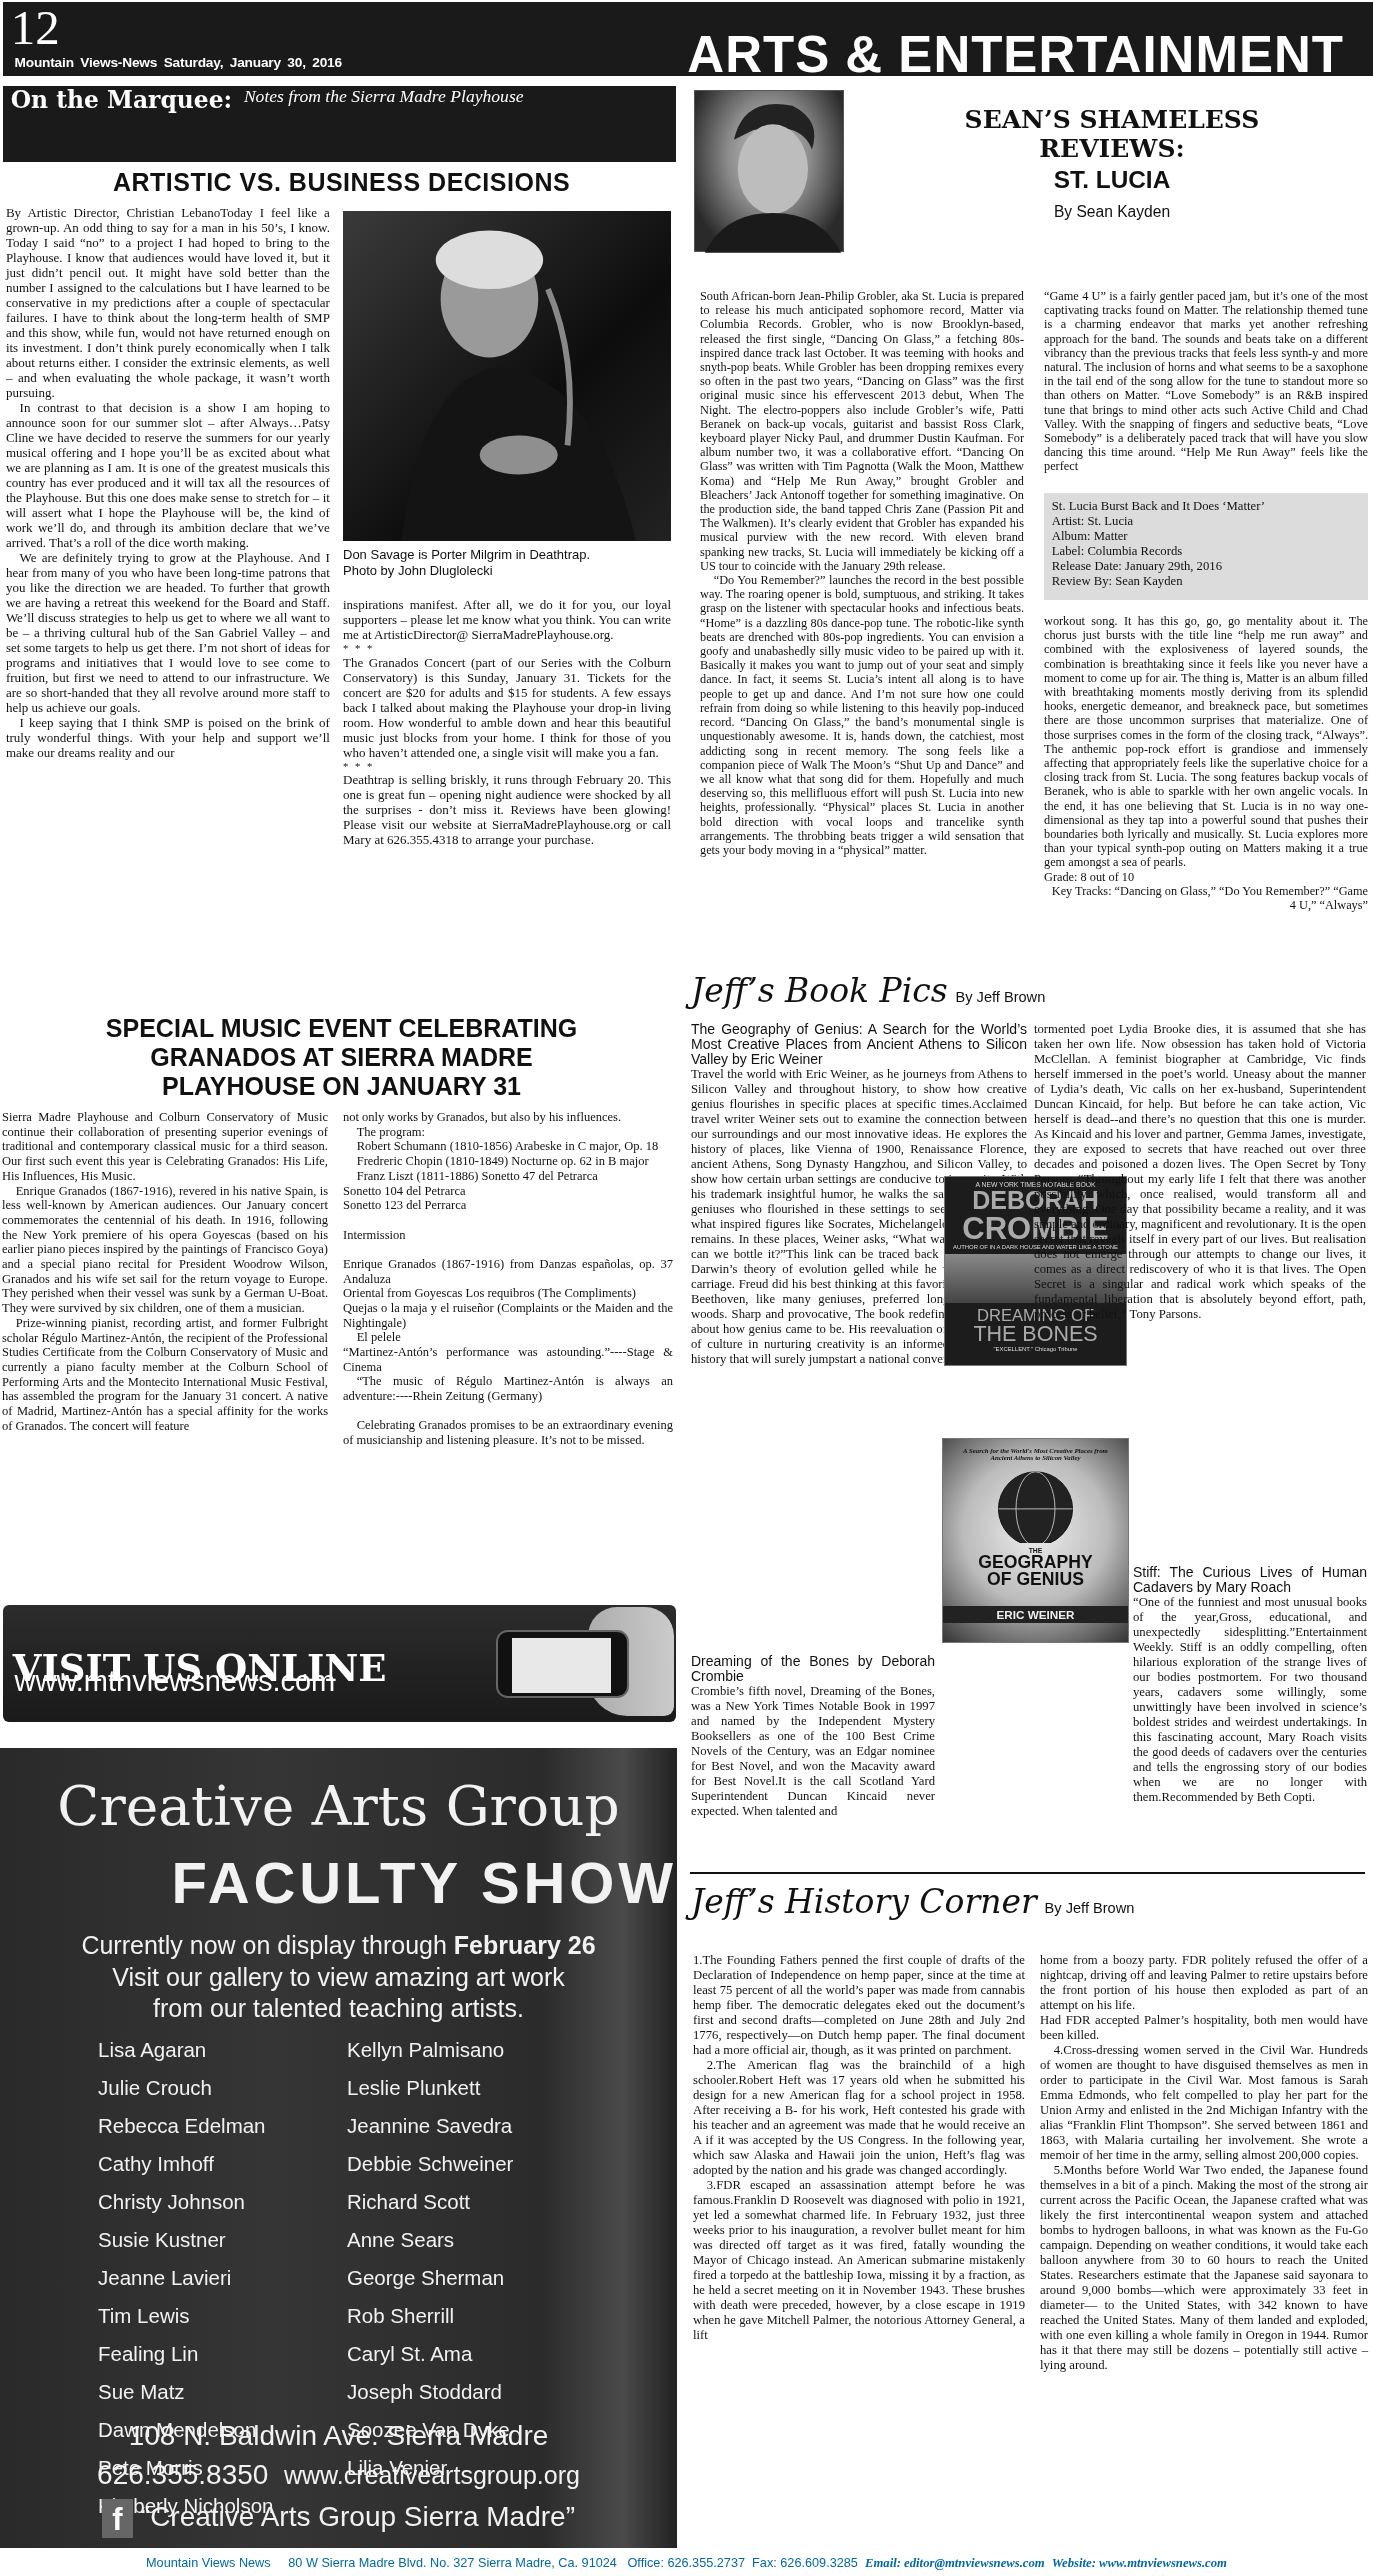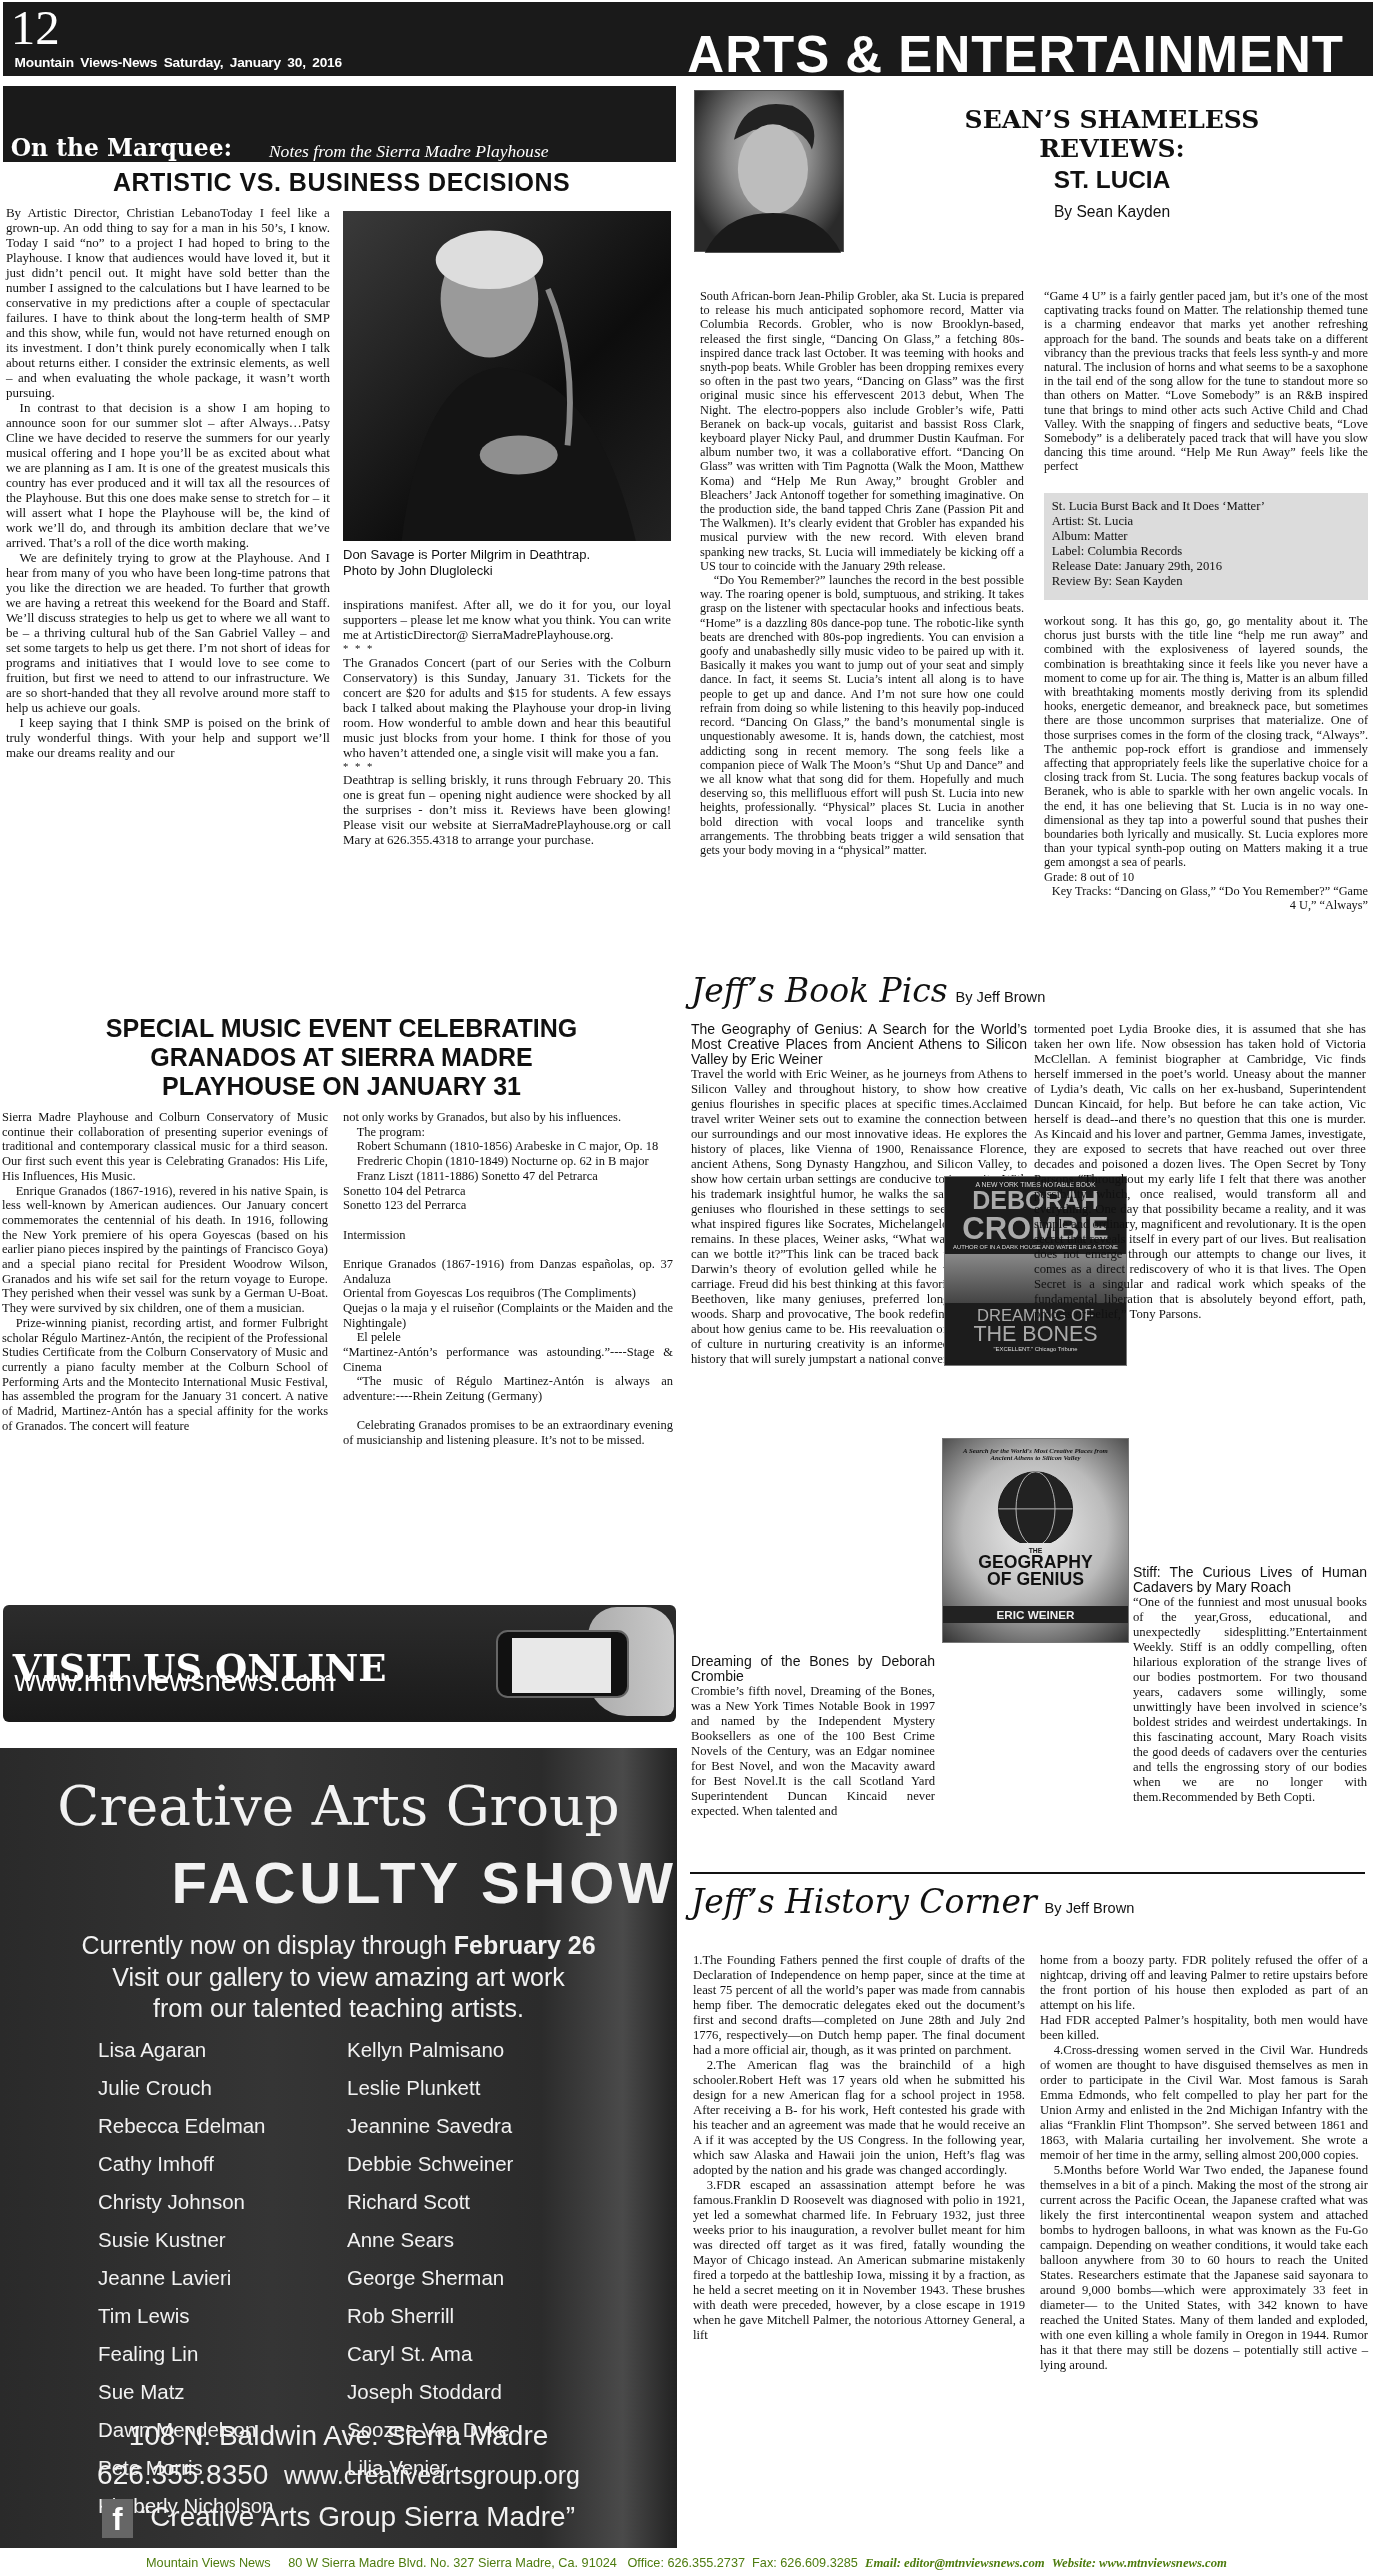--- a/index.html
+++ b/index.html
@@ -9,21 +9,21 @@
   .body-text p { margin: 0; }
   .body-text p.ind { text-indent: 13.7px; }
   .sans { font-family: "Liberation Sans", sans-serif; }
 
   
   .masthead { left: 2.9px; top: 2px; width: 1370px; height: 74px; background: #1a1a1a; color: #fff; }
   .page-num { left: 7.8px; top: 0; font-family: "Liberation Serif", serif; font-size: 49px; line-height: 51px; color: #fff; }
   .mast-line { left: 11.7px; top: 53px; font-family: "Liberation Sans", sans-serif; font-weight: bold; font-size: 13.7px; color: #fff; letter-spacing: -0.2px; word-spacing: 2.9px; }
   .section-title { right: 29px; top: 25px; font-family: "Liberation Sans", sans-serif; font-weight: bold; font-size: 51px; line-height: 55px; color: #fff; letter-spacing: 1px; }
 
-  .marquee { left: 2.9px; top: 86px; width: 673px; height: 76px; background: #1a1a1a; color: #fff; display: flex; align-items: flex-end; padding-left: 7.8px; gap: 25px; }
+  .marquee { left: 2.9px; top: 86px; width: 673px; height: 76px; background: #1a1a1a; color: #fff; display: flex; align-items: flex-start; padding-left: 7.8px; }
   .marquee-main { font-family: "DejaVu Serif", serif; font-weight: bold; font-size: 23.4px; color: #fff; }
   .marquee-sub { font-family: "Liberation Serif", serif; font-style: italic; font-size: 17.6px; margin-left: 11.7px; color: #fff; }
 
   .headline { font-family: "Liberation Sans", sans-serif; font-weight: bold; text-align: center; color: #111; }
   .h-artistic { left: 0; top: 168px; width: 683px; font-size: 25px; letter-spacing: 0.5px; }
 
   .photo { background: linear-gradient(135deg, #3a3a3a, #0d0d0d 60%, #222); }
   .caption { font-family: "Liberation Sans", sans-serif; font-size: 13px; line-height: 15.6px; color: #111; }
   .stars { font-size: 10.7px; letter-spacing: 2px; line-height: 12.7px; }
 
@@ -52,21 +52,21 @@
   .fb { display: inline-block; width: 31px; height: 39px; background: #666; color: #fff; font-weight: bold; font-size: 31px; line-height: 41px; text-align: center; vertical-align: middle; margin-right: 7.8px; }
 
   .jeff-title { font-family: "DejaVu Serif", serif; font-style: italic; font-size: 33px; line-height: 39px; color: #111; }
   .jeff-by { font-family: "Liberation Sans", sans-serif; font-size: 14.6px; margin-left: 7.8px; font-style: normal; }
   .book-title { font-family: "Liberation Sans", sans-serif; font-size: 14px; line-height: 15px; text-align: justify; }
 
   .cover1 { left: 944px; top: 1176px; width: 183px; height: 190px; background: #1c1c1c; color: #bbb; text-align: center; border: 1px solid #777; }
   .cover2 { left: 942px; top: 1438px; width: 187px; height: 205px; background: radial-gradient(circle at 50% 45%, #eee 0%, #bbb 50%, #333 100%); color: #111; text-align: center; border: 1px solid #777; }
 
   .rule { left: 690px; top: 1872px; width: 675px; height: 2px; background: #111; }
-  .footer { left: 0; top: 2556px; width: 1373px; text-align: center; font-family: "Liberation Sans", sans-serif; font-size: 12.7px; color: #4d7c0f; white-space: nowrap; }
+  .footer { left: 0; top: 2556px; width: 1373px; text-align: center; font-family: "Liberation Sans", sans-serif; font-size: 12.7px; color: #0369a1; white-space: nowrap; }
   .footer em { font-family: "Liberation Serif", serif; font-style: italic; font-weight: bold; }
 </style>
 </head>
 <body>
 
 <div class="abs masthead">
   <div class="abs page-num">12</div>
   <div class="abs mast-line">
     <span>Mountain Views-News</span>
     <span>Saturday, January 30, 2016</span>

